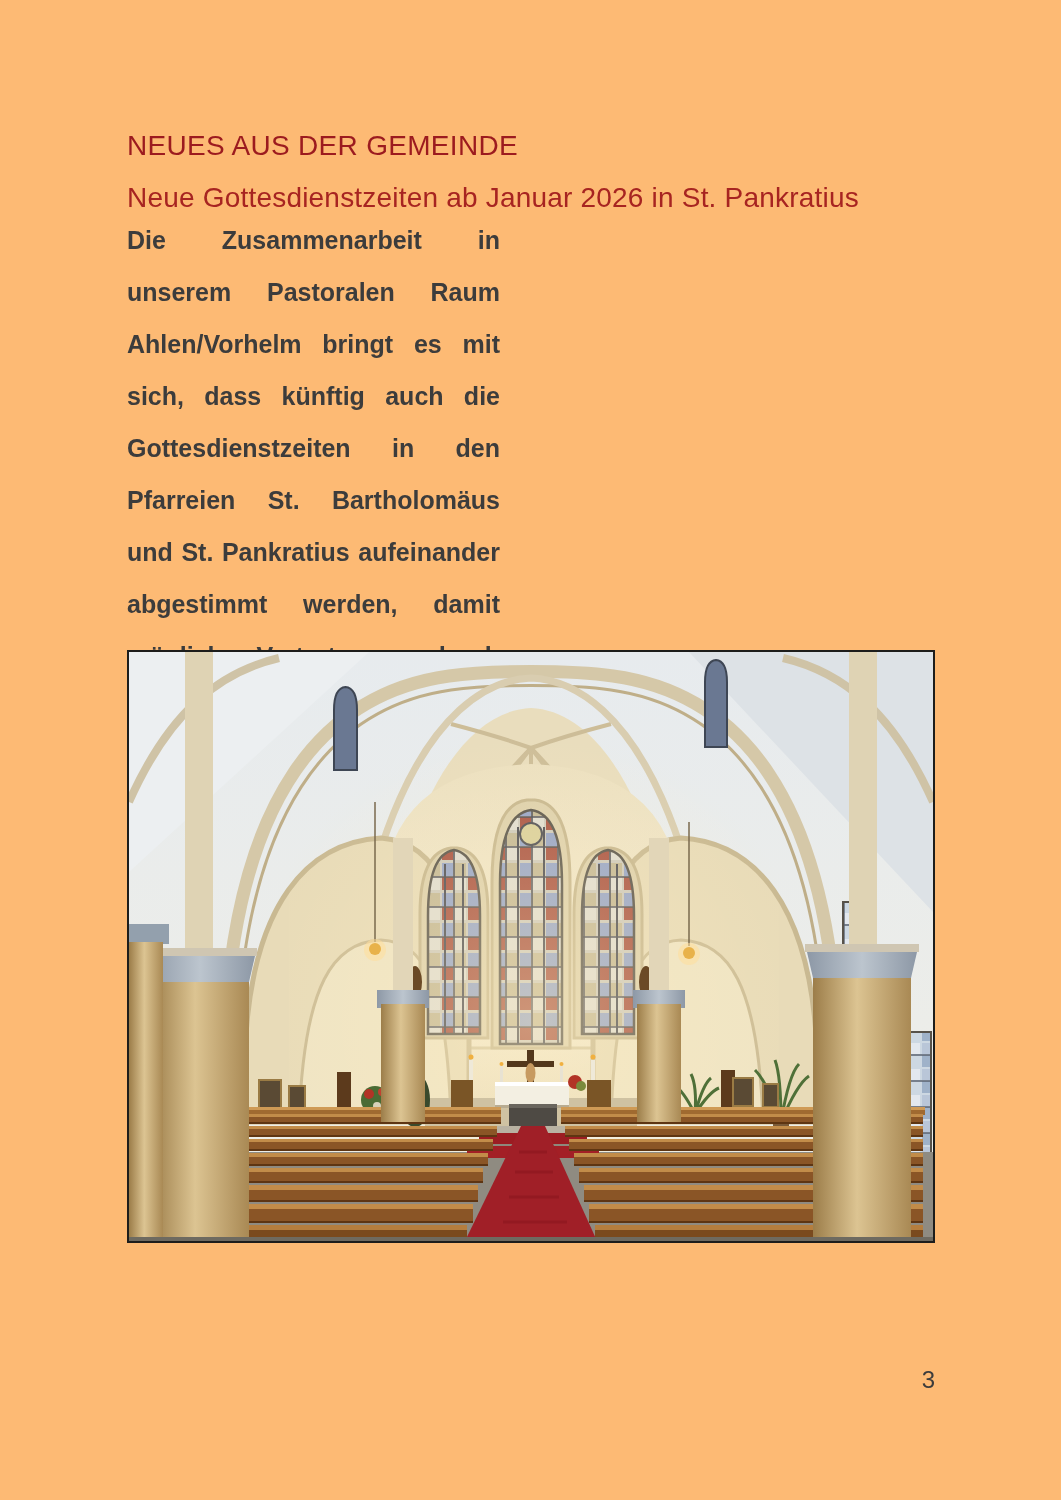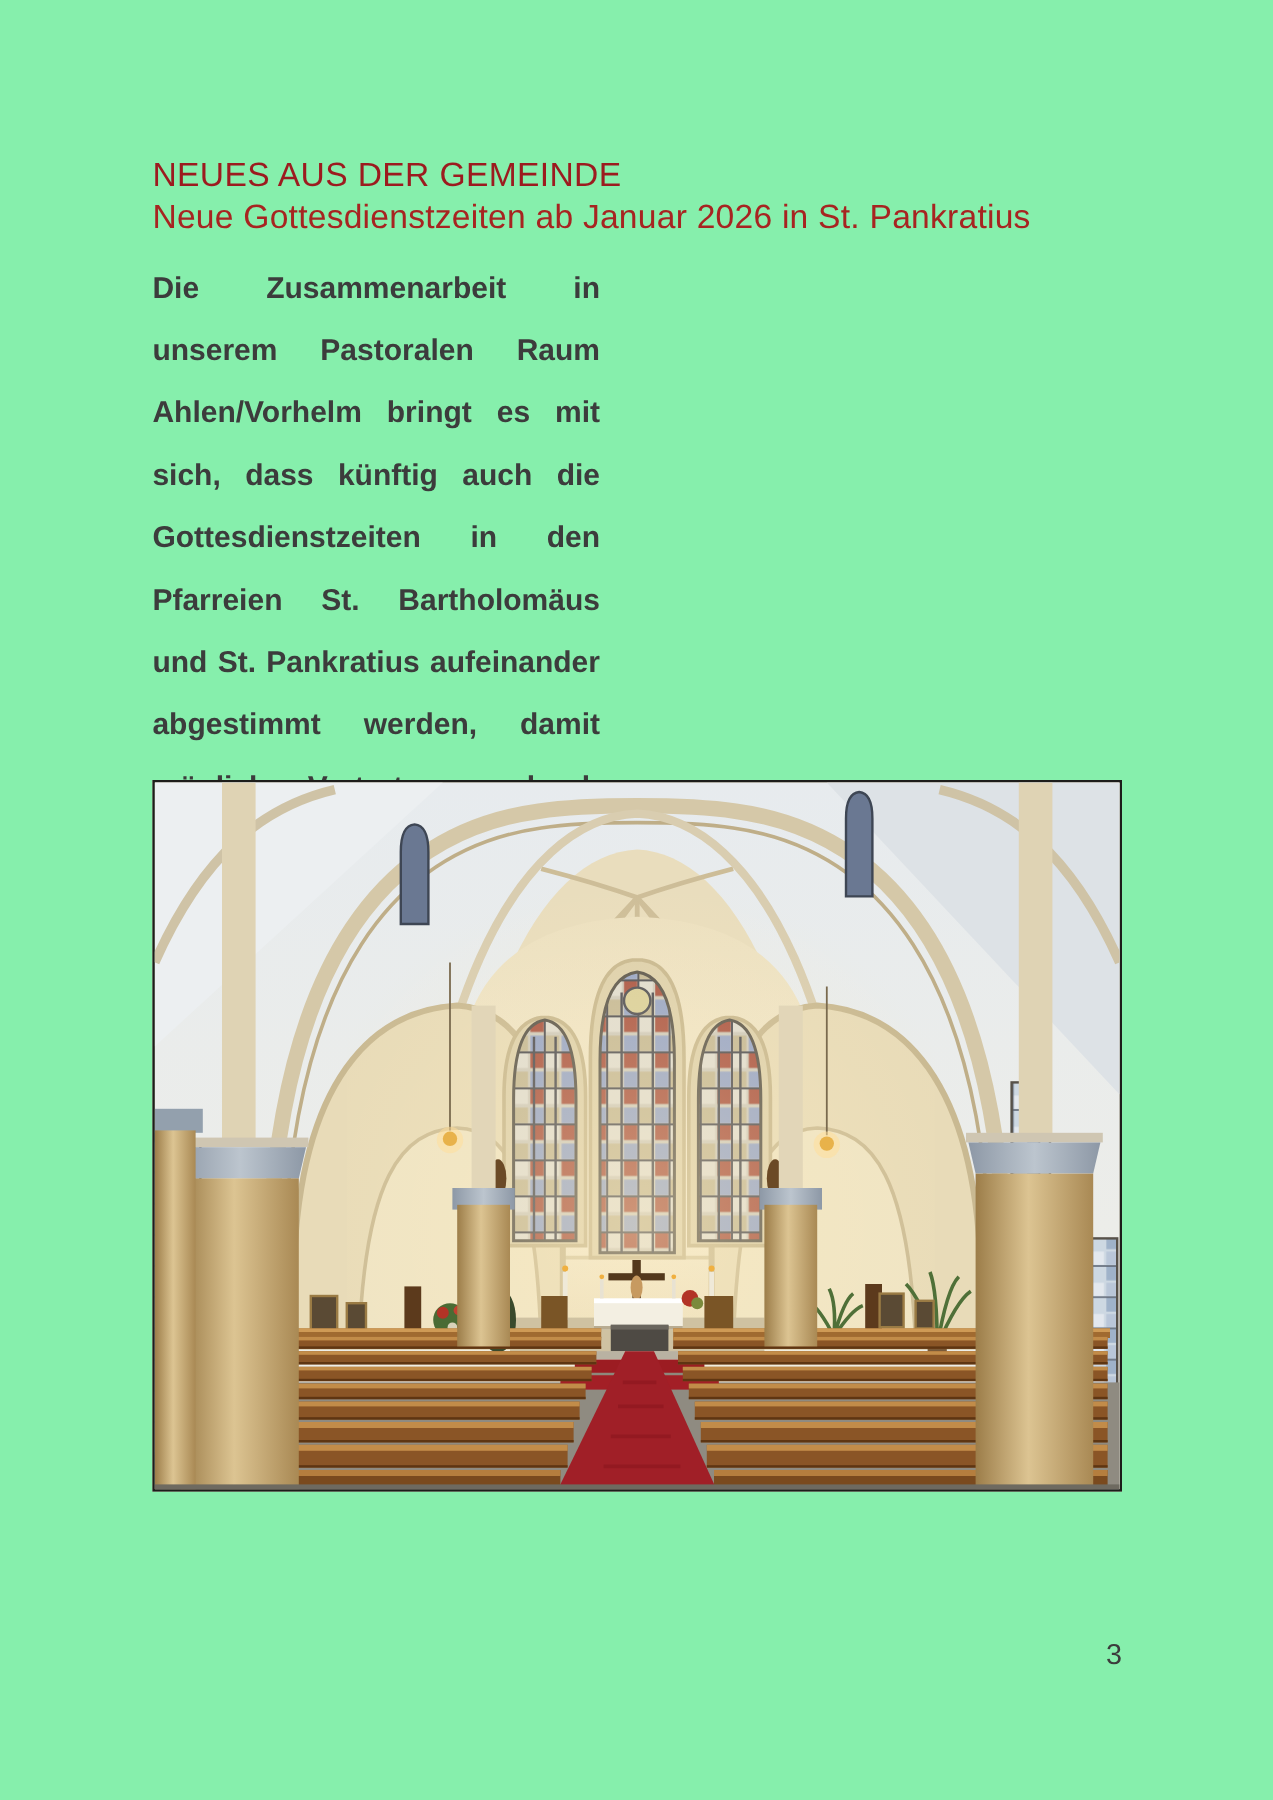--- a/index.html
+++ b/index.html
@@ -1,25 +1,25 @@
 <!DOCTYPE html>
 <html lang="de"><head>
 <meta charset="utf-8">
 <style>
   html,body { margin:0; padding:0; background:#ffffff; }
   .page {
-    position:relative; width:1061px; height:1500px; background:#86efac;
+    position:relative; width:1061px; height:1500px; background:#fdba74;
     font-family:"Liberation Sans", sans-serif; overflow:hidden;
   }
   .section-title {
     position:absolute; left:127px; top:130px; margin:0;
     font-size:28px; font-weight:400; letter-spacing:.3px; color:#9c1b1f;
   }
   .headline {
-    position:absolute; left:127px; top:165px; margin:0;
+    position:absolute; left:127px; top:182px; margin:0;
     font-size:28px; font-weight:400; letter-spacing:.2px; color:#a72421;
   }
   .cols { position:absolute; left:127px; top:214px; width:808px; display:flex; gap:62px; }
   .col {
     width:373px; margin:0; font-size:25px; line-height:52px; color:#3c3c3c;
     text-align:justify; hyphens:auto; -webkit-hyphens:auto; font-weight:700;
   }
   .photo {
     position:absolute; left:127px; top:650px; width:808px; height:593px; margin:0;
     border:2px solid #1d1d1b; box-sizing:border-box; background:#ece4d0;

